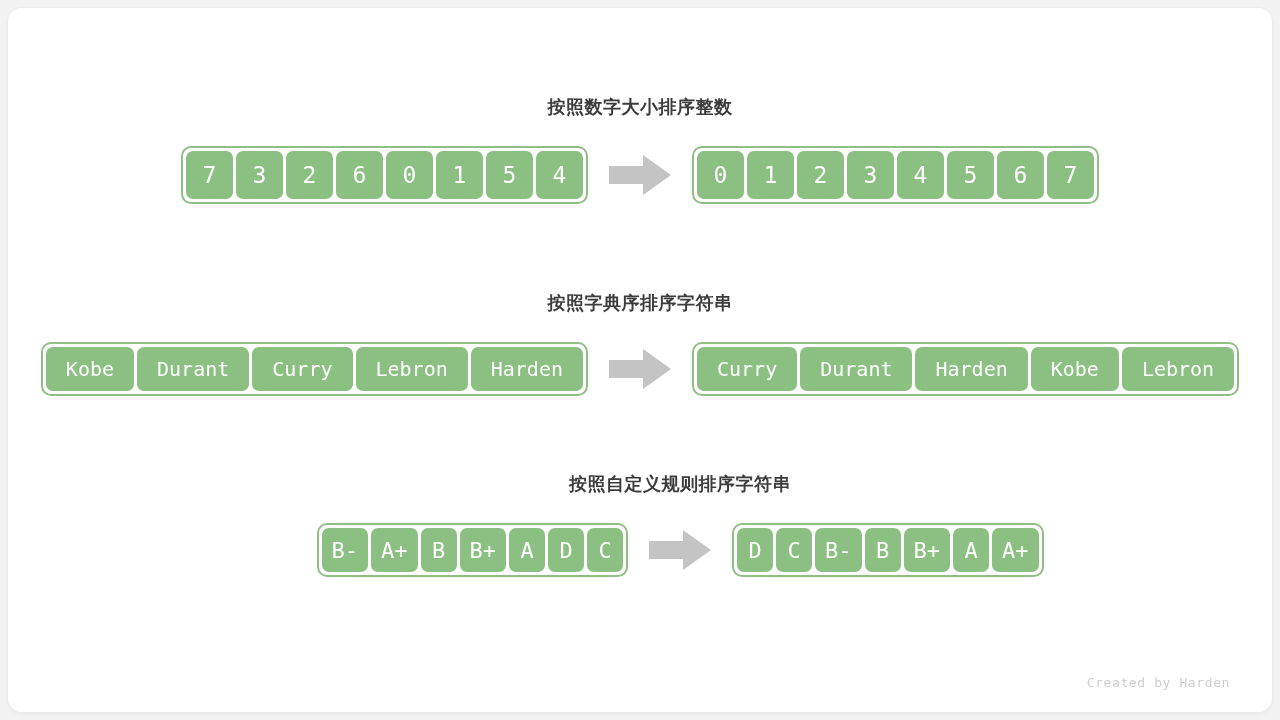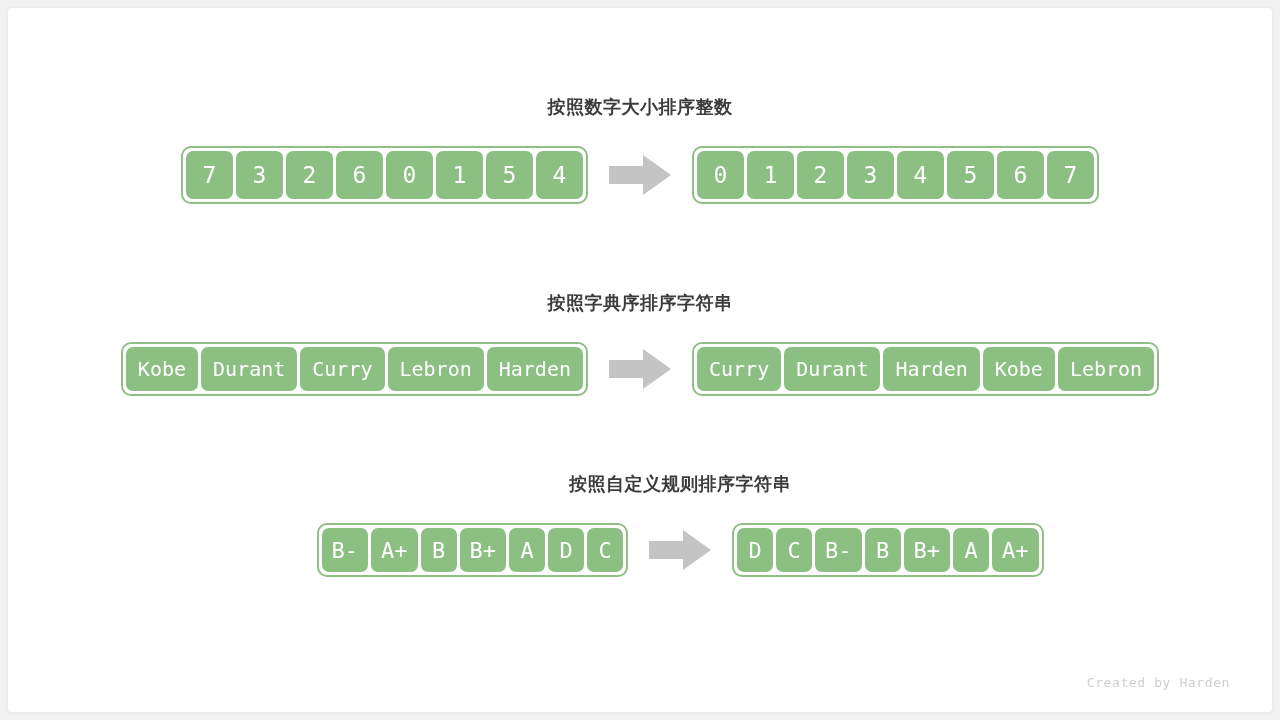--- a/index.html
+++ b/index.html
@@ -14,21 +14,21 @@
     font-family: "Liberation Sans", sans-serif;
   }
 
   .card {
     position: absolute;
     left: 8px;
     top: 8px;
     width: 1264px;
     height: 704px;
     background: #ffffff;
-    border-radius: 4px;
+    border-radius: 14px;
     box-shadow: 0 0 0 1px #ebebeb, 0 1px 4px rgba(0,0,0,0.06);
     box-sizing: border-box;
     overflow: hidden;
   }
 
   .section {
     position: absolute;
     left: 0;
     width: 1264px;
   }
@@ -98,21 +98,21 @@
   .array.nums .cell {
     width: 47px;
     height: 48px;
     font-size: 23px;
   }
 
   
   .array.names .cell {
     height: 44px;
     font-size: 20px;
-    padding: 0 12px;
+    padding: 0 20px;
     min-width: 40px;
   }
 
   
   .array.grades .cell {
     height: 44px;
     font-size: 22px;
     padding: 0 10px;
     min-width: 36px;
   }

